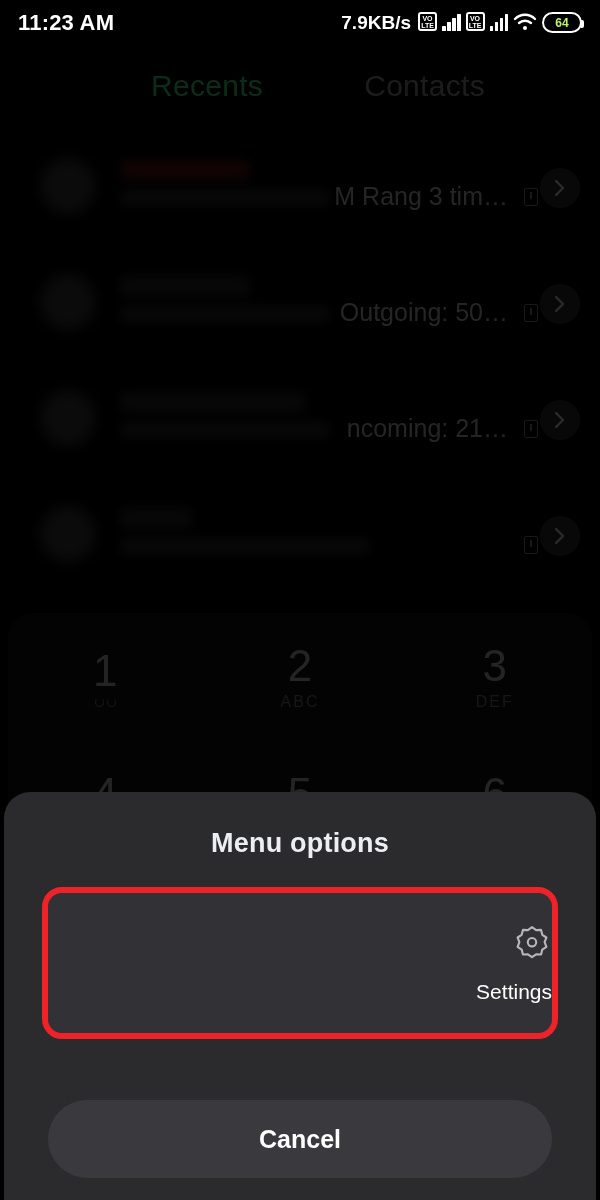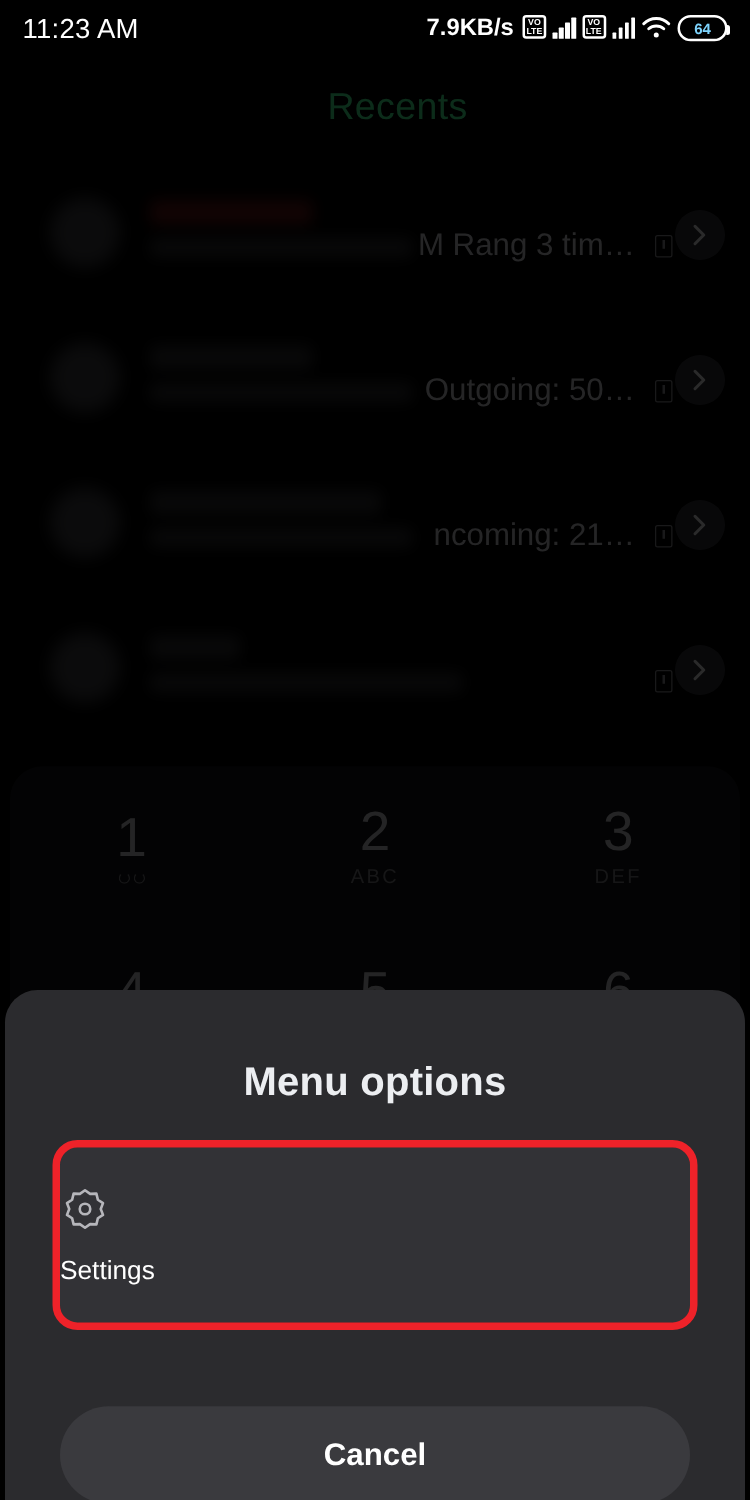--- a/index.html
+++ b/index.html
@@ -10,38 +10,38 @@
     overflow:hidden;
   }
   #screen { position:relative; width:600px; height:1200px; background:#000; }
 
   
   .statusbar{
     position:absolute; top:0; left:0; width:600px; height:46px;
     display:flex; align-items:center; justify-content:space-between;
     padding:0 18px; color:#fff; z-index:5;
   }
-  .sb-clock{ font-size:22px; font-weight:normal; letter-spacing:.2px; }
+  .sb-clock{ font-size:22px; font-weight:bold; letter-spacing:.2px; }
   .sb-right{ display:flex; align-items:flex-start; gap:5px; }
   .sb-speed{ font-size:19px; font-weight:bold; margin-right:2px; }
   .volte{
     width:19px;height:19px;border:2px solid #fff;border-radius:3px;
     display:flex;flex-direction:column;align-items:center;justify-content:center;
     font-size:7px;line-height:7px;font-weight:bold;color:#fff;
   }
   .bars{ display:flex; align-items:flex-end; gap:1.5px; height:19px; }
   .bars i{ display:block; width:3.5px; background:#fff; border-radius:.5px; }
   .bars i:nth-child(1){height:5px;} .bars i:nth-child(2){height:9px;}
   .bars i:nth-child(3){height:13px;} .bars i:nth-child(4){height:17px;}
   .wifi-ic{ width:24px;height:19px; position:relative; }
   .wifi-ic svg{ position:absolute; left:0; top:1px; }
   .batt{
     width:40px;height:21px;border:2px solid #fff;border-radius:11px;
     display:flex;align-items:center;justify-content:center;
-    font-size:12px;font-weight:bold;color:#7dd3fc; position:relative;
+    font-size:12px;font-weight:bold;color:#bef264; position:relative;
   }
   .batt:after{ content:""; position:absolute; right:-4px; top:6px; width:3px;height:8px;
     background:#fff; border-radius:0 2px 2px 0; }
 
   
   .app-behind{ position:absolute; inset:0; z-index:1; }
   .dimmer{ position:absolute; inset:0; background:rgba(0,0,0,.80); z-index:3; pointer-events:none; }
 
   .tabs{ position:absolute; top:60px; left:0; width:600px; height:52px;
     display:flex; align-items:center; justify-content:center; gap:101px;padding-left:36px; }
@@ -74,43 +74,44 @@
     justify-content:center; gap:4px; }
   .dp-num{ font-size:44px; color:#b4b4b8; font-weight:300; line-height:46px; }
   .dp-sub{ font-size:16px; color:#6e6e73; letter-spacing:2px; }
   .vm-ic{ display:flex; gap:3px; align-items:center; }
   .vm-ic i{ width:9px;height:9px;border:1.5px solid #6e6e73;border-radius:50%;
     border-top-color:transparent; display:block; }
 
   
   .sheet{ position:absolute; left:4px; bottom:0; width:592px; height:408px;
     background:#2b2b2e; border-radius:26px 26px 0 0; z-index:6; }
-  .sheet-title{ text-align:center; color:#eceef1; font-size:32px; font-weight:bold;
-    padding-top:36px; letter-spacing:.2px;margin-top:19px; }
+  .sheet-title{ text-align:center; color:#eceef1; font-size:27px; font-weight:bold;
+    padding-top:36px; letter-spacing:.2px; }
   .options{ display:flex; gap:20px; padding:34px 44px 0 44px; }
   .opt{ flex:1; height:140px; background:#323236; border-radius:14px;
-    display:flex; flex-direction:column; align-items:flex-start; justify-content:center;
+    display:flex; flex-direction:column; align-items:flex-end; justify-content:center;
     gap:18px; position:relative; }
   .opt.highlight{ outline:6px solid #ee2229; outline-offset:0px; }
   .opt-label{ color:#ffffff; font-size:21px; }
   .opt-icon{ width:40px;height:40px; display:flex;align-items:center;justify-content:center; }
   .cancel-wrap{ padding:32px 44px 0 44px; }
   .cancel{ width:100%; height:78px; background:#3a3a3e; border-radius:39px;
     display:flex;align-items:center;justify-content:center;
     color:#fff; font-size:25px; font-weight:bold;margin-top:35px; }
 </style>
 </head>
 <body>
 
 <div id="screen">
 
   <div class="app-behind">
 
     <div class="tabs">
       <div class="tab active">Recents</div>
+      <div class="tab inactive">Contacts</div>
     </div>
 
     <div class="calls">
       <div class="call-row">
         <div class="avatar"></div>
         <div class="c-name" style="background:#5a1414"></div>
         <div class="c-sub"></div>
         <div class="c-status">M Rang 3 tim…</div>
         <div class="sim-ic"></div>
         <div class="chev">

